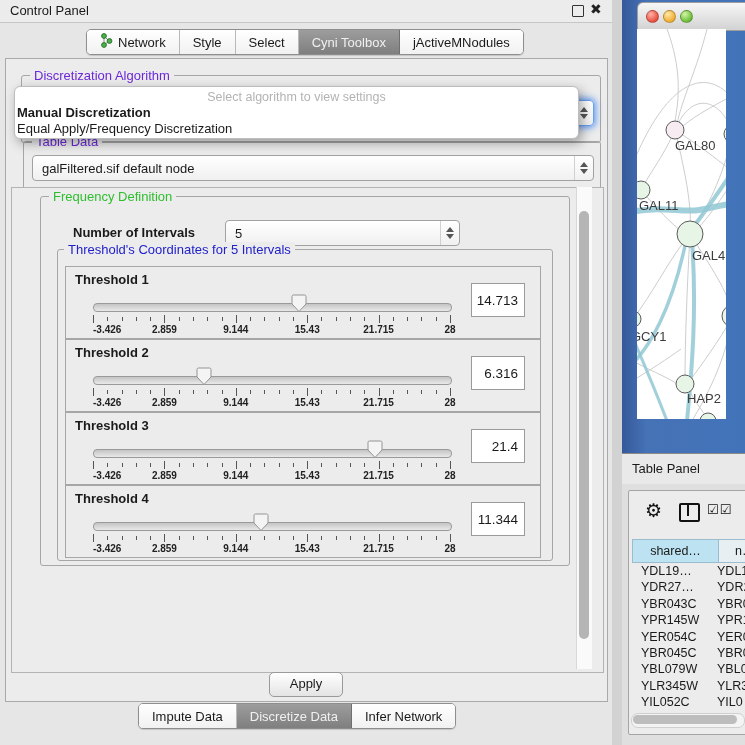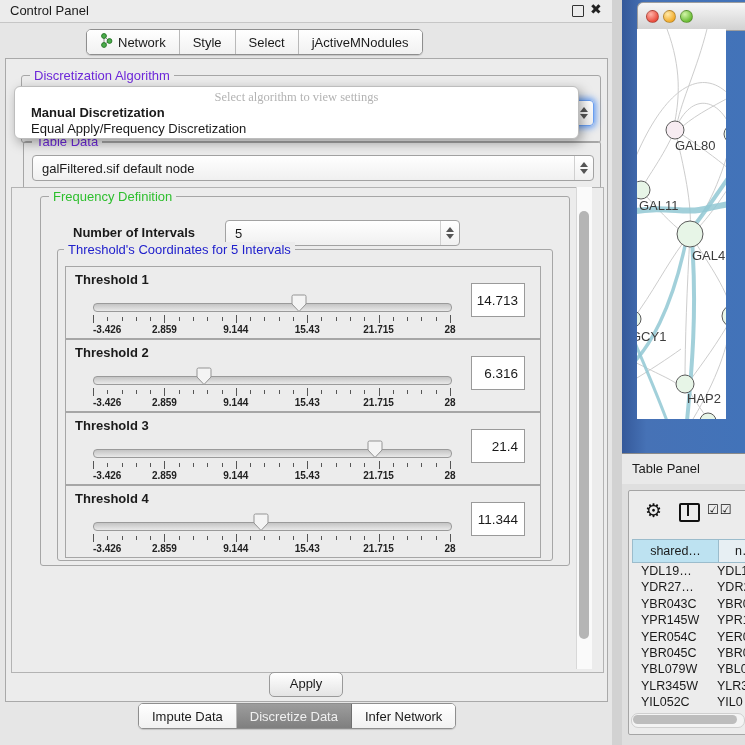--- a/index.html
+++ b/index.html
@@ -36,22 +36,22 @@
          border:1px solid #a2a2a2;border-radius:4px;font-size:13px;display:flex;align-items:center;}
   .combo .ctext{flex:1;padding-left:9px;white-space:nowrap;overflow:hidden;}
   .stepper{width:18px;height:100%;display:flex;flex-direction:column;align-items:center;justify-content:center;gap:2px;border-left:1px solid #d0d0d0;}
   .arr-up{width:0;height:0;border-left:4px solid transparent;border-right:4px solid transparent;border-bottom:5px solid #555;}
   .arr-dn{width:0;height:0;border-left:4px solid transparent;border-right:4px solid transparent;border-top:5px solid #555;}
   .focus-ring{box-shadow:0 0 6px 2px rgba(80,145,245,.85);border-color:#6b9ff0;}
   
   .popup{position:absolute;left:14px;top:86px;width:563px;height:51px;background:#ffffff;
          border:1px solid #bdbdbd;border-radius:6px 6px 6px 6px;z-index:30;
          box-shadow:3px 4px 12px rgba(0,0,0,.35);font-size:13px;overflow:hidden;}
-  .popup .prompt{color:#b3b3b3;text-align:center;padding-top:3px;height:15px;font-size:12.5px;font-family:Liberation Serif, serif;}
-  .popup .opt{padding-left:16px;height:16px;line-height:16px;}
+  .popup .prompt{color:#b3b3b3;text-align:center;padding-top:3px;height:15px;font-size:12.5px;}
+  .popup .opt{padding-left:2px;height:16px;line-height:16px;}
   .popup .opt.b{font-weight:bold;}
   
   .scrollarea{position:absolute;left:10px;top:186px;width:591px;height:484px;border:1px solid #b3b3b3;background:#ececec;}
   .vscroll{position:absolute;right:1px;top:1px;width:15px;height:480px;background:#fafafa;border-left:1px solid #d8d8d8;}
   .vscroll .thumb{position:absolute;left:2px;width:10px;border-radius:5px;background:#b5b5b5;}
   
   .threshold-panel{position:absolute;left:61px;width:474px;height:71px;border:1px solid #a6a6a6;background:#ececec;}
   .th-label{position:absolute;left:9px;top:5px;font-weight:bold;font-size:13px;}
   .slider{position:absolute;left:0;top:0;width:100%;height:100%;}
   .slider-track{position:absolute;left:27px;top:36px;width:357px;height:7px;border:1px solid #9a9a9a;
@@ -131,20 +131,23 @@
           <circle cx="9.5" cy="8" r="2.4" fill="#4cae4c" stroke="#2c7a2c"></circle>
         </svg>
       </span>
       <span>Network</span>
     </div>
     <div class="tab">
         <span>Style</span>
       </div>
     <div class="tab">
         <span>Select</span>
+      </div>
+    <div class="tab selected">
+        <span>Cyni Toolbox</span>
       </div>
     <div class="tab">
         <span>jActiveMNodules</span>
       </div>
   </div>
 
   <div class="content">
 
     <div class="groupbox" style="left:15px;top:16px;width:578px;height:66px;">
       <span class="gb-label gray" style="left:8px;">Discretization Algorithm</span>

